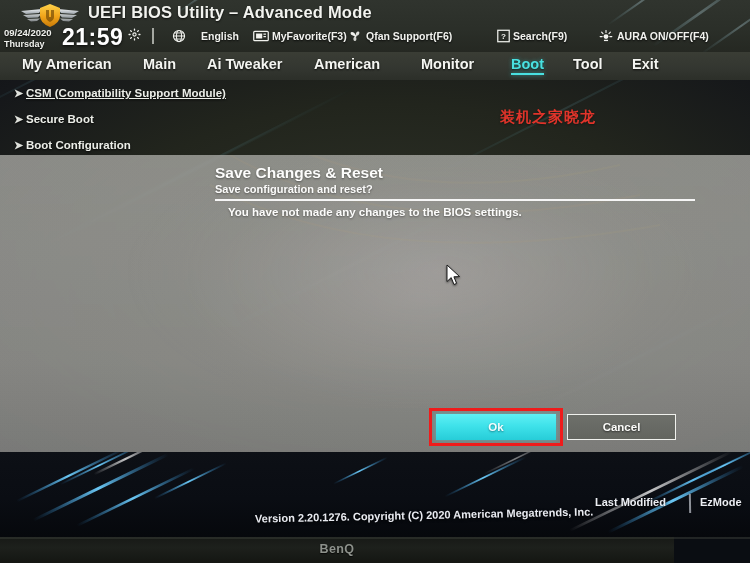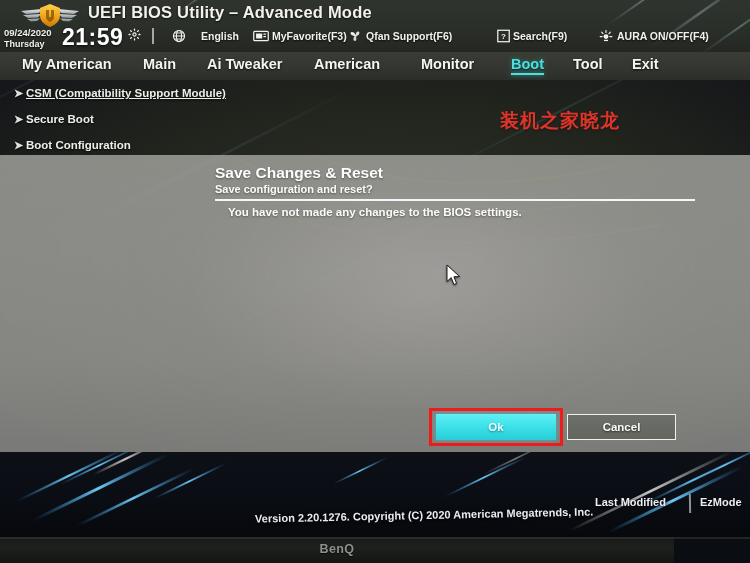--- a/index.html
+++ b/index.html
@@ -168,21 +168,21 @@
     display: inline-block;
     width: 12px;
     color: #dfe1db;
     font-size: 11px;
   }
 
   
   .watermark {
     position: absolute;
     left: 500px; top: 108px;
-    font-size: 19px;
+    font-size: 15px;
     font-weight: bold;
     color: #e0342a;
     letter-spacing: 1px;
     text-shadow: 0 1px 2px rgba(0,0,0,.4);
     white-space: nowrap;
     font-family: Liberation Mono, monospace;
   }
 
   
   .modal-veil {

